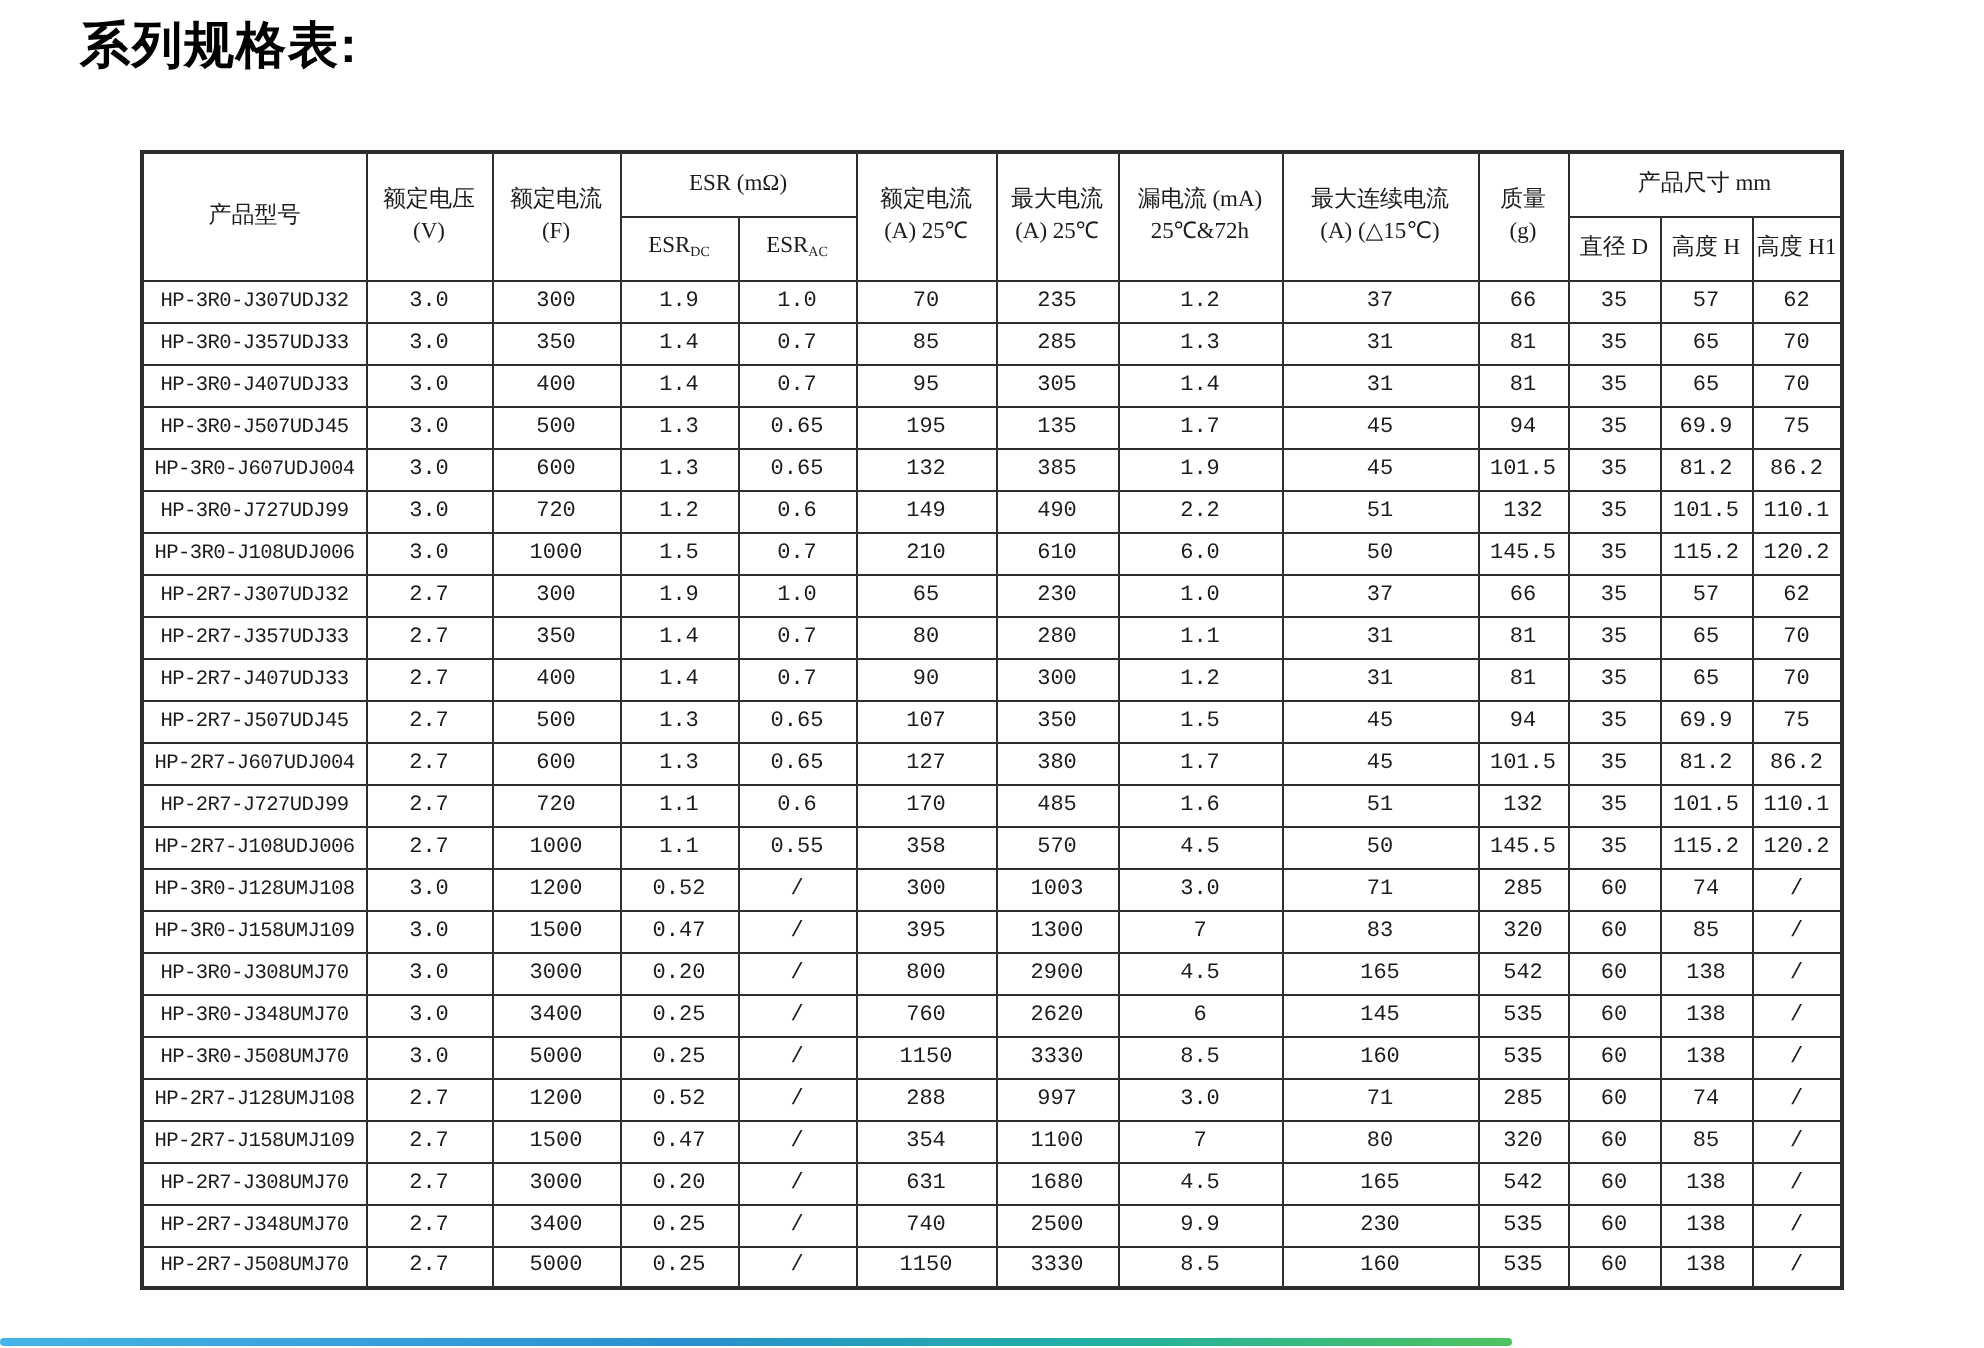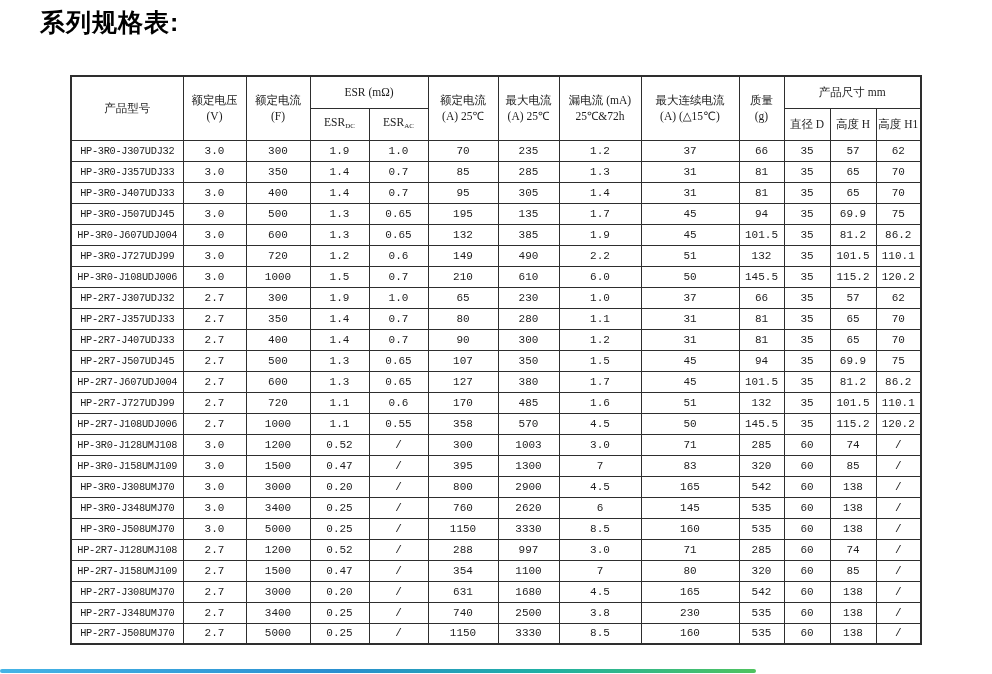--- a/index.html
+++ b/index.html
@@ -453,21 +453,21 @@
           <td>/</td>
         </tr>
         <tr>
           <td class="model">HP-2R7-J348UMJ70</td>
           <td>2.7</td>
           <td>3400</td>
           <td>0.25</td>
           <td>/</td>
           <td>740</td>
           <td>2500</td>
-          <td>3.8</td>
+          <td>9.9</td>
           <td>230</td>
           <td>535</td>
           <td>60</td>
           <td>138</td>
           <td>/</td>
         </tr>
         <tr>
           <td class="model">HP-2R7-J508UMJ70</td>
           <td>2.7</td>
           <td>5000</td>

